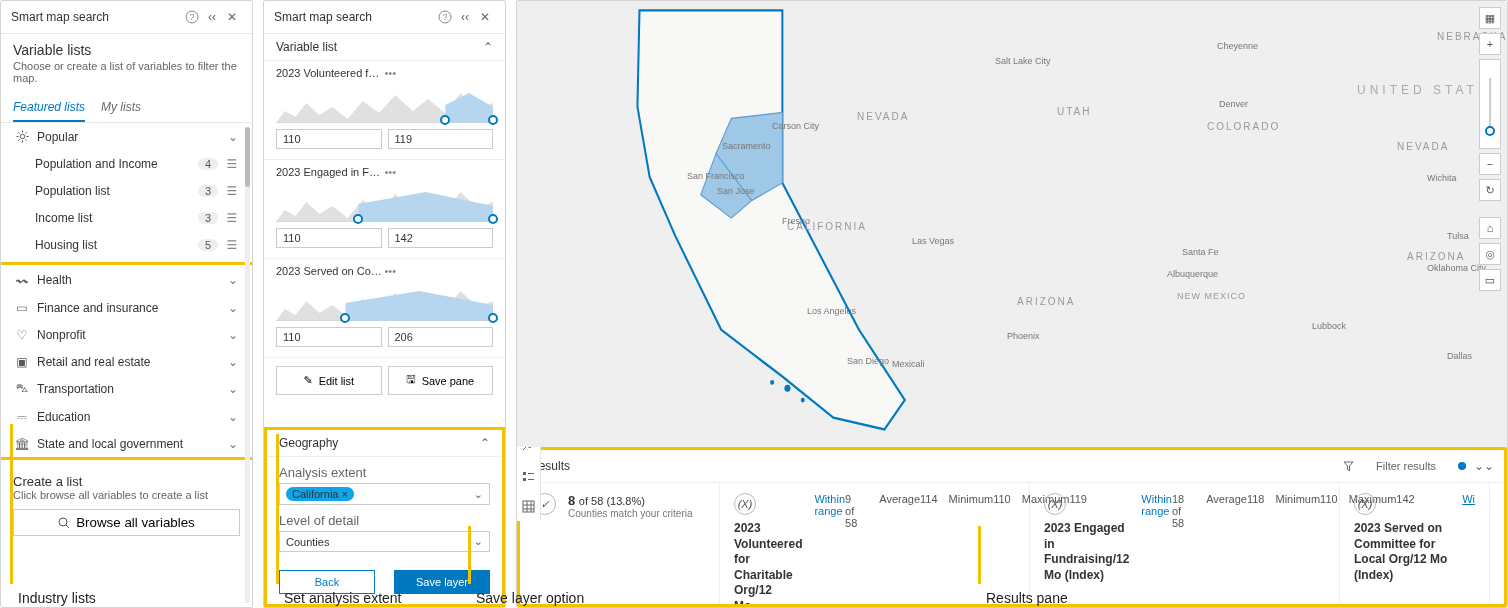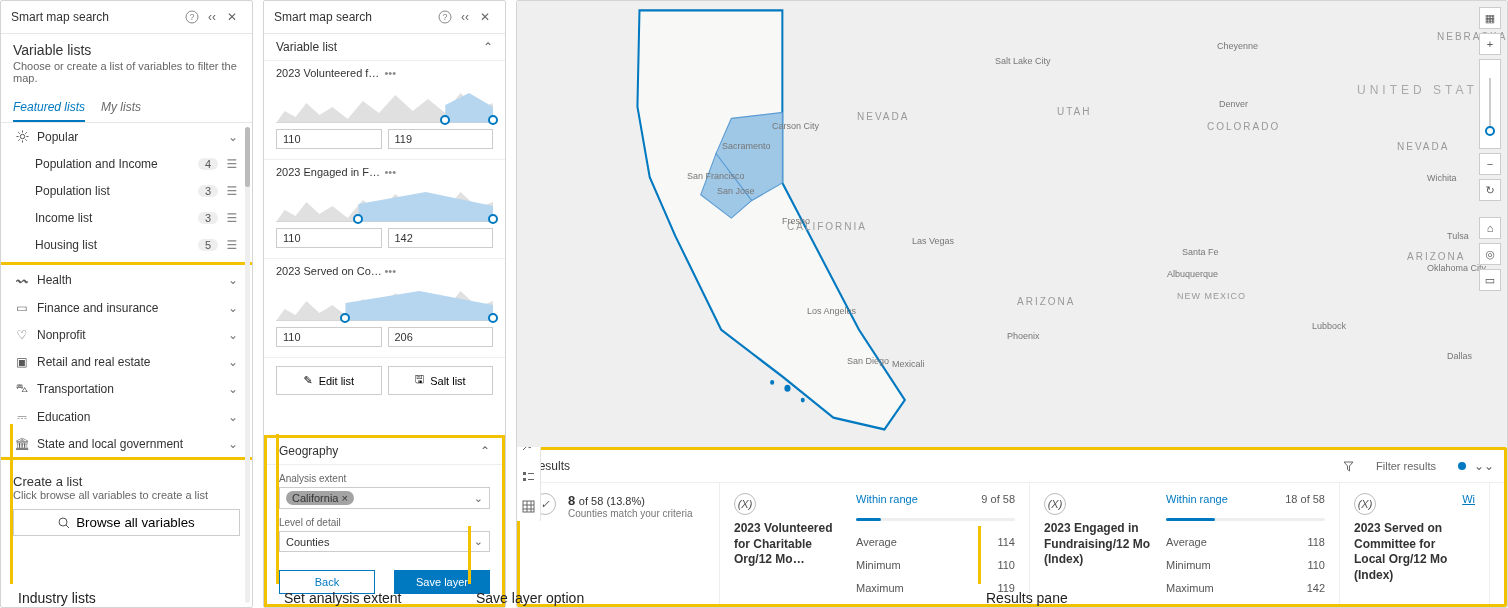--- a/index.html
+++ b/index.html
@@ -40,23 +40,23 @@
   .var-title span { flex: 1; font-size: 11px; white-space: nowrap; overflow: hidden; text-overflow: ellipsis; }
   .spark { height: 40px; position: relative; margin-bottom: 6px; }
   .spark svg { width: 100%; height: 100%; }
   .handle { position: absolute; width: 10px; height: 10px; border: 2px solid #0079c1; background: #fff; border-radius: 50%; bottom: -2px; }
   .range-inputs { display: flex; gap: 6px; }
   .range-inputs .ri { flex: 1; border: 1px solid #ccc; padding: 3px 6px; font-size: 11px; }
   .btn-row { display: flex; gap: 6px; padding: 8px 12px 10px; }
   .btn-sm { flex:1; border:1px solid #ccc; background:#fff; padding:4px 0; display:flex; align-items:center; justify-content:center; gap:6px; cursor:pointer; font-size:11px;}
   .geo-box { border: 3px solid #f2c200; margin-top: auto; }
   .geo-body { padding: 8px 12px 10px; }
-  .lbl { font-size: 10px; color:#666; margin-bottom: 3px; }
+  .lbl { font-size: 13px; color:#666; margin-bottom: 3px; }
   .sel { border: 1px solid #ccc; display: flex; align-items: center; padding: 3px 6px; font-size: 11px; cursor: pointer; }
-  .sel .chip { background: #a3a3a3; border-radius: 9px; padding: 1px 6px; font-size: 11px; margin-right: auto;}
+  .sel .chip { background: #0ea5e9; border-radius: 9px; padding: 1px 6px; font-size: 11px; margin-right: auto;}
   .sel .dd { color:#666; }
   .save-row { display: flex; gap: 19px; padding: 8px 12px 10px; }
   .back-btn { flex:1; border:1px solid #0079c1; color:#0079c1; background:#fff; padding:5px 0; cursor:pointer; font-size:11px;}
   .save-btn { flex:1; border:1px solid #0079c1; background:#0079c1; color:#fff; padding:5px 0; cursor:pointer; font-size:11px;}
   
   .main { flex:1; position:relative; border:1px solid #d4d4d4; margin-left:10px; display:flex; flex-direction:column; overflow:hidden; border-radius:2px;}
   .map-area { flex:1; position:relative; background:#f0efef; overflow:hidden; }
   .state { position:absolute; font-size:10px; color:#999; }
   .city { position:absolute; font-size:9px; color:#777; }
   .tool-col { position:absolute; right:6px; top:6px; display:flex; flex-direction:column; gap:4px; }
@@ -72,21 +72,21 @@
   .results-hd .rtitle { font-size:12px; font-weight:500;}
   .results-hd .sp { flex:1;}
   .filter-ctrl { display:flex; align-items:center; gap:22px; color:#666; font-size:11px; cursor:pointer;}
   .dot { width:8px;height:8px;border-radius:50%;background:#0079c1;}
   .cards { flex:1; display:flex; overflow:hidden;}
   .card { border-right:1px solid #eee; padding:10px 14px; width:310px; display:flex; gap:12px;}
   .card.first { width:200px; flex-direction:row; align-items:flex-start;}
   .cico { width:22px; height:22px; border:1px solid #bbb; border-radius:50%; display:flex; align-items:center; justify-content:center; font-style:italic; color:#555; font-size:11px; flex-shrink:0;}
   .card h5 { font-size:12px; font-weight:600; line-height:1.3; margin-bottom:2px;}
   .card .sub { font-size:10px; color:#777;}
-  .stats { flex:1; display:flex; flex-direction:column; gap:11px;}
+  .stats { flex:1; display:flex; gap:11px;}
   .srow { display:flex; justify-content:space-between; font-size:11px; color:#555;}
   .bar { height:5px; background:#eee; border-radius:3px; position:relative; margin:2px 0 4px;}
   .bar .fill { position:absolute; left:0; top:0; bottom:0; background:#0079c1; border-radius:3px;}
   
   .anno-row { position:absolute; bottom:0; left:0; right:0; height:48px;}
   .anno { position:absolute; display:flex; flex-direction:column; align-items:center;}
   .aline { width:3px; background:#f2c200; }
   .alabel { font-size:14px; color:#222; white-space:nowrap; margin-top:2px;text-align:center;}
   svg { display:block;}
 </style>
@@ -289,21 +289,21 @@
    </div>
           </div>
         </div>
       <div class="btn-row">
         <button class="btn-sm">
           <span>✎</span>
           <span>Edit list</span>
         </button>
         <button class="btn-sm">
           <span>🖫</span>
-          <span>Salt list</span>
+          <span>Save pane</span>
         </button>
       </div>
       <div class="geo-box">
         <div class="sect-hd">
           <span>Geography</span>
           <span class="chev">⌃</span>
         </div>
         <div class="geo-body">
           <div class="lbl">Analysis extent</div>
           <div class="sel" style="margin-bottom:8px;">

